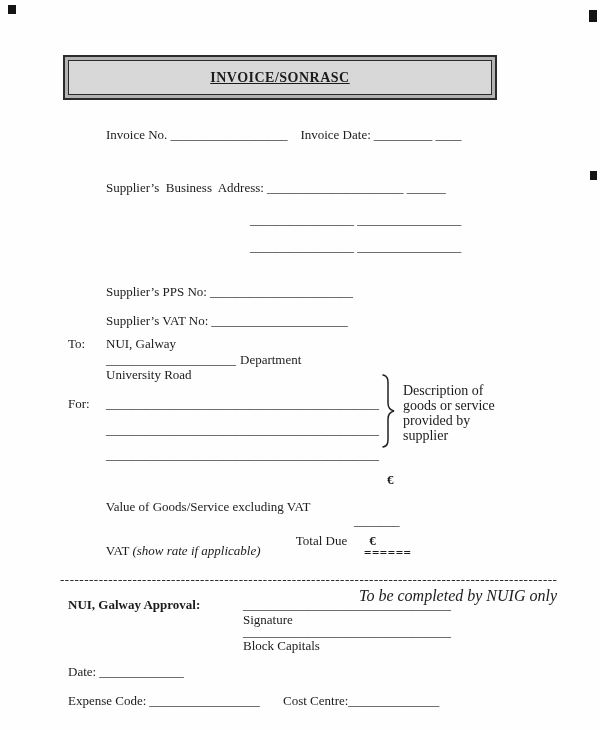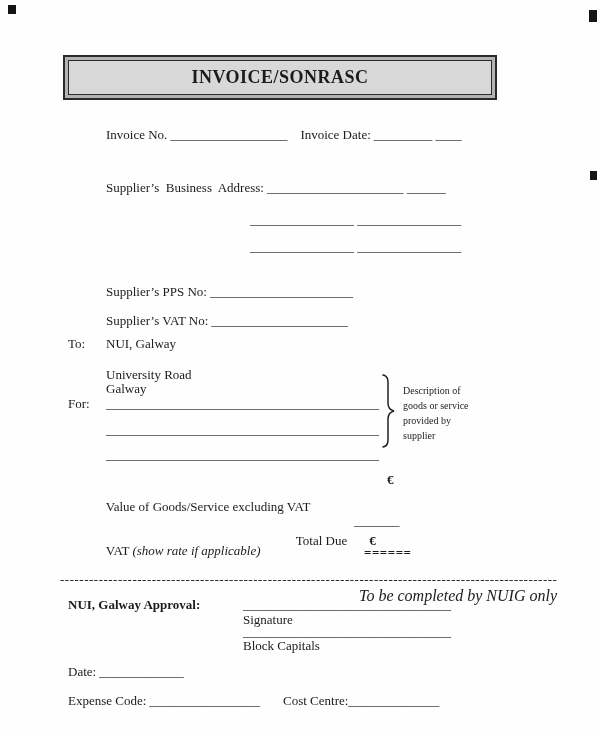--- a/index.html
+++ b/index.html
@@ -18,26 +18,26 @@
   .blank { margin-left: 3px; }
   .title-box {
     position: absolute; left: 63px; top: 55px; width: 434px; height: 45px;
     border: 2px solid #2b2b2b; background: #b3b3b3; padding: 3px;
   }
   .title-inner {
     border: 1px solid #2b2b2b; background: #d8d8d8; height: 100%;
     display: flex; align-items: center; justify-content: center;
   }
   .title {
-    font-weight: bold; font-size: 18px; letter-spacing: 0.5px;
+    font-weight: bold; font-size: 14px; text-decoration: underline; letter-spacing: 0.5px;
   }
   .italic { font-style: italic; }
   .bold { font-weight: bold; }
   .note { font-style: italic; font-size: 16px; }
-  .desc { position: absolute; line-height: 15px; font-size: 10px; }
+  .desc { position: absolute; line-height: 15px; font-size: 14px; }
   .sep { width: 513px; overflow: hidden; letter-spacing: 0.5px; }
   .artifact { position: absolute; background: #141414; }
   .brace-svg { position: absolute; left: 379px; top: 372px; }
   .eq { letter-spacing: 0.5px; }
 </style>
 </head>
 <body>
 
 <div class="page">
 
@@ -69,25 +69,25 @@
   <div class="row" style="left:93px; top:268px;">
     <span>Supplier’s PPS No:</span><span class="blank">______________________</span>
   </div>
   <div class="row" style="left:93px; top:297px;">
     <span>Supplier’s VAT No:</span><span class="blank">_____________________</span>
   </div>
 
   <div class="row" style="left:55px; top:320px;">
     <span style="display:inline-block; width:38px;">To:</span><span>NUI, Galway</span>
   </div>
+  <div class="row" style="left:93px; top:336px;">
+    <span>____________________</span><span style="margin-left:4px;">Department</span>
+  </div>
   <div class="row" style="left:93px; top:351px;">
     <span>University Road</span>
-  </div>
-  <div class="row" style="left:93px; top:365px;">
-    <span>Galway</span>
   </div>
 
   <div class="row" style="left:55px; top:380px;">
     <span style="display:inline-block; width:38px;">For:</span><span>__________________________________________</span>
   </div>
   <div class="row" style="left:93px; top:406px;">
     <span>__________________________________________</span>
   </div>
   <div class="row" style="left:93px; top:431px;">
     <span>__________________________________________</span>

